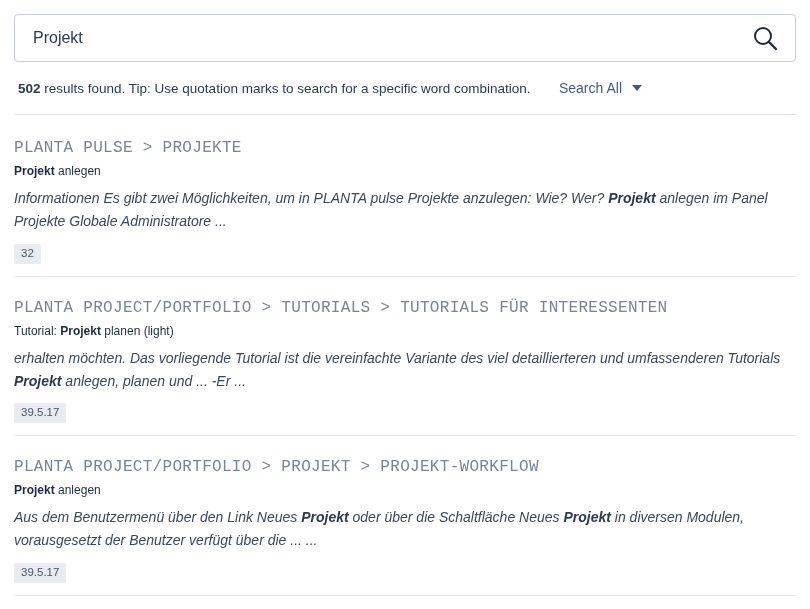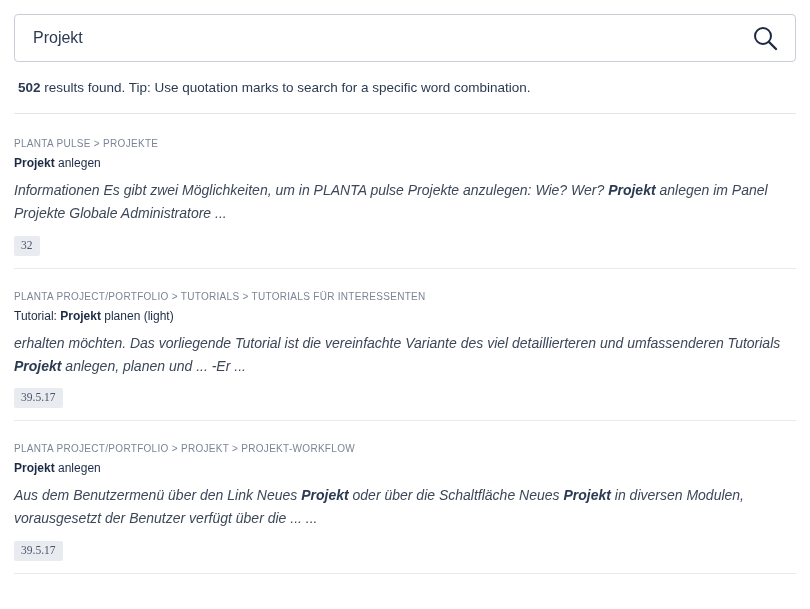--- a/index.html
+++ b/index.html
@@ -80,25 +80,26 @@
 
   .divider {
     border-top: 1px solid #e2e5ea;
     margin: 18px 0 0 0;
   }
 
   
   .results { padding-top: 10px; }
   .result { padding: 14px 0 8px 0; }
   .breadcrumb {
-    font-size: 10px;
+    font-size: 16px;
     letter-spacing: 0.3px;
     color: #7b8497;
     text-transform: uppercase;
     margin-bottom: 7px;
+    font-family: Liberation Mono, monospace;
   }
   .result-title {
     font-size: 12px;
     font-weight: 400;
     color: #1c2b45;
     margin: 0 0 9px 0;
     line-height: 1.2;
   }
   .result-title b { font-weight: 700; }
   .snippet {
@@ -111,21 +112,20 @@
   }
   .snippet b { font-weight: 700; color: #2b3a52; }
   .badge {
     display: inline-block;
     background: #e8ebf0;
     color: #4a5568;
     font-size: 11.5px;
     padding: 3px 7px;
     border-radius: 2px;
     line-height: 1.2;
-    font-family: Liberation Serif, serif;
   }
   .sep { border-top: 1px solid #e8eaee; margin-top: 12px; }
 </style>
 </head>
 <body>
 
 <div class="page">
 
   <div class="search-bar">
     <input class="search-input" type="text" placeholder="Search" value="Projekt" style="">
@@ -135,20 +135,24 @@
         <line x1="17" y1="17" x2="24" y2="24" stroke="#1c2b45" stroke-width="2.4" stroke-linecap="round"></line>
       </svg>
     </span>
   </div>
 
   <div class="meta-row">
     <div class="meta-text">
       <b>502</b><span> results found. Tip: Use quotation marks to search for a specific word combination.</span>
     </div>
     <div class="meta-spacer"></div>
+    <div class="scope-select">
+      <span>Search All</span>
+      <span class="chev"></span>
+    </div>
   </div>
 
   <div class="divider"></div>
 
   <div class="results">
       <div class="result"><div class="breadcrumb">PLANTA PULSE &gt; PROJEKTE</div><div class="result-title"><b>Projekt</b><span> anlegen</span></div><div class="snippet"><span> Informationen Es gibt zwei Möglichkeiten, um in PLANTA pulse Projekte anzulegen: Wie? Wer? </span><b>Projekt</b><span> anlegen im Panel Projekte Globale Administratore ...</span></div><span class="badge">32</span><div class="sep"></div></div>
       <div class="result"><div class="breadcrumb">PLANTA PROJECT/PORTFOLIO &gt; TUTORIALS &gt; TUTORIALS FÜR INTERESSENTEN</div><div class="result-title"><span>Tutorial: </span><b>Projekt</b><span> planen (light)</span></div><div class="snippet"><span>erhalten möchten. Das vorliegende Tutorial ist die vereinfachte Variante des viel detaillierteren und umfassenderen Tutorials </span><b>Projekt</b><span> anlegen, planen und ... -Er ...</span></div><span class="badge">39.5.17</span><div class="sep"></div></div>
       <div class="result"><div class="breadcrumb">PLANTA PROJECT/PORTFOLIO &gt; PROJEKT &gt; PROJEKT-WORKFLOW</div><div class="result-title"><b>Projekt</b><span> anlegen</span></div><div class="snippet"><span>Aus dem Benutzermenü über den Link Neues </span><b>Projekt</b><span> oder über die Schaltfläche Neues </span><b>Projekt</b><span> in diversen Modulen, vorausgesetzt der Benutzer verfügt über die ... ...</span></div><span class="badge">39.5.17</span><div class="sep"></div></div>
     </div>
 

